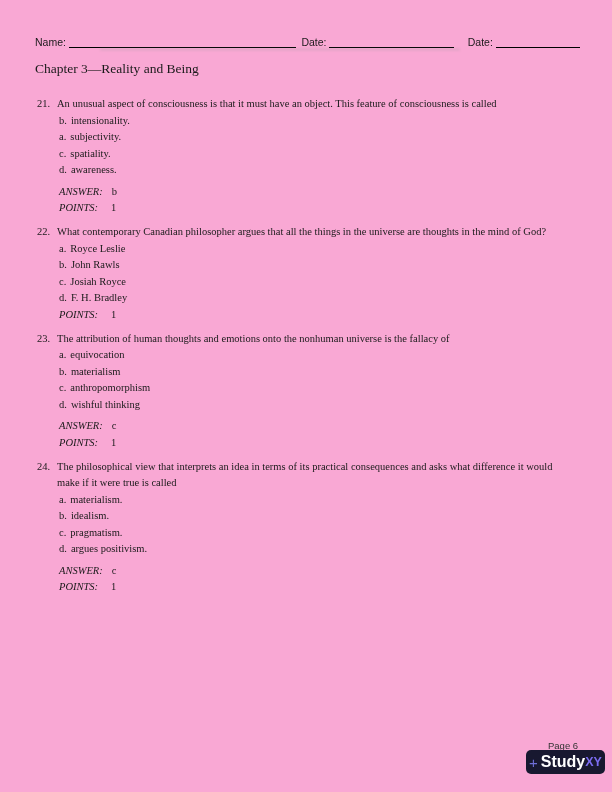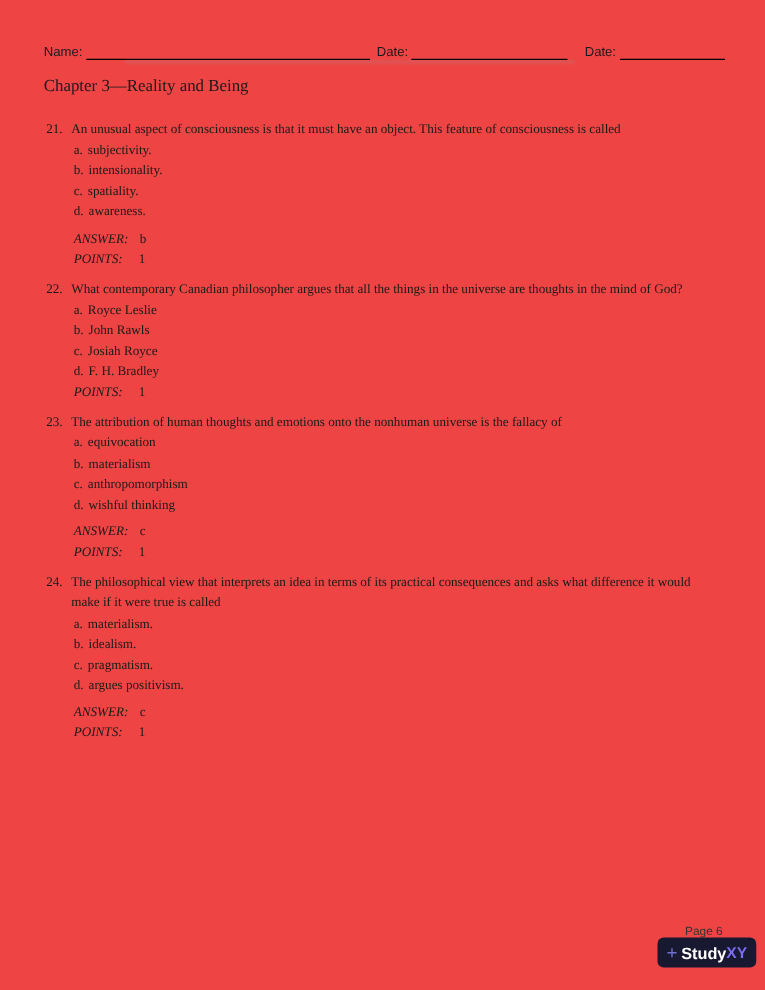--- a/index.html
+++ b/index.html
@@ -1,20 +1,20 @@
 <!DOCTYPE html>
 <html><head>
 <meta charset="utf-8">
 <style>
   html, body { margin: 0; padding: 0; background: #ffffff; }
   .page {
     position: relative;
     width: 612px;
     height: 792px;
-    background: #ef4444;
+    background: #f9a8d4;
     font-family: "Liberation Serif", serif;
     color: #1a1a1a;
     overflow: hidden;
   }
 
   
   .form-header {
     position: absolute;
     left: 35px;
     right: 32px;
@@ -96,21 +96,21 @@
     font-family: "Liberation Sans", sans-serif;
     cursor: pointer;
   }
   .brand-plus {
     color: #6f6fd8;
     font-size: 15px;
     line-height: 1;
     margin-right: 3px;
     font-weight: 400;
   }
-  .brand-study { color: #ffffff; font-weight: bold; font-size: 13px; }
+  .brand-study { color: #ffffff; font-weight: bold; font-size: 16px; }
   .brand-xy    { color: #7b6cf0; font-weight: bold; font-size: 12.5px; }
 </style>
 </head>
 <body>
 
 <div class="page">
 
   <div class="form-header">
     <span class="fh-label">Name:</span>
     <span class="fh-blank blank-name"></span>
@@ -123,22 +123,22 @@
 
   <div class="doc-title">Chapter 3—Reality and Being</div>
 
   <div class="questions">
 
     <div class="q">
       <div class="qnum">21.</div>
       <div class="qbody">
         <div class="qtext">An unusual aspect of consciousness is that it must have an object. This feature of consciousness is called</div>
         <div class="opts">
+          <div class="opt"><span>b.</span><span class="opt-text">intensionality.</span></div>
           <div class="opt"><span>a.</span><span class="opt-text">subjectivity.</span></div>
-          <div class="opt"><span>b.</span><span class="opt-text">intensionality.</span></div>
           <div class="opt"><span>c.</span><span class="opt-text">spatiality.</span></div>
           <div class="opt"><span>d.</span><span class="opt-text">awareness.</span></div>
         </div>
         <div class="ansline"><span>ANSWER:</span><span class="ans-value">b</span></div>
         <div class="ptsline"><span>POINTS:</span><span class="pts-value">1</span></div>
       </div>
     </div>
 
     <div class="q">
       <div class="qnum">22.</div>

